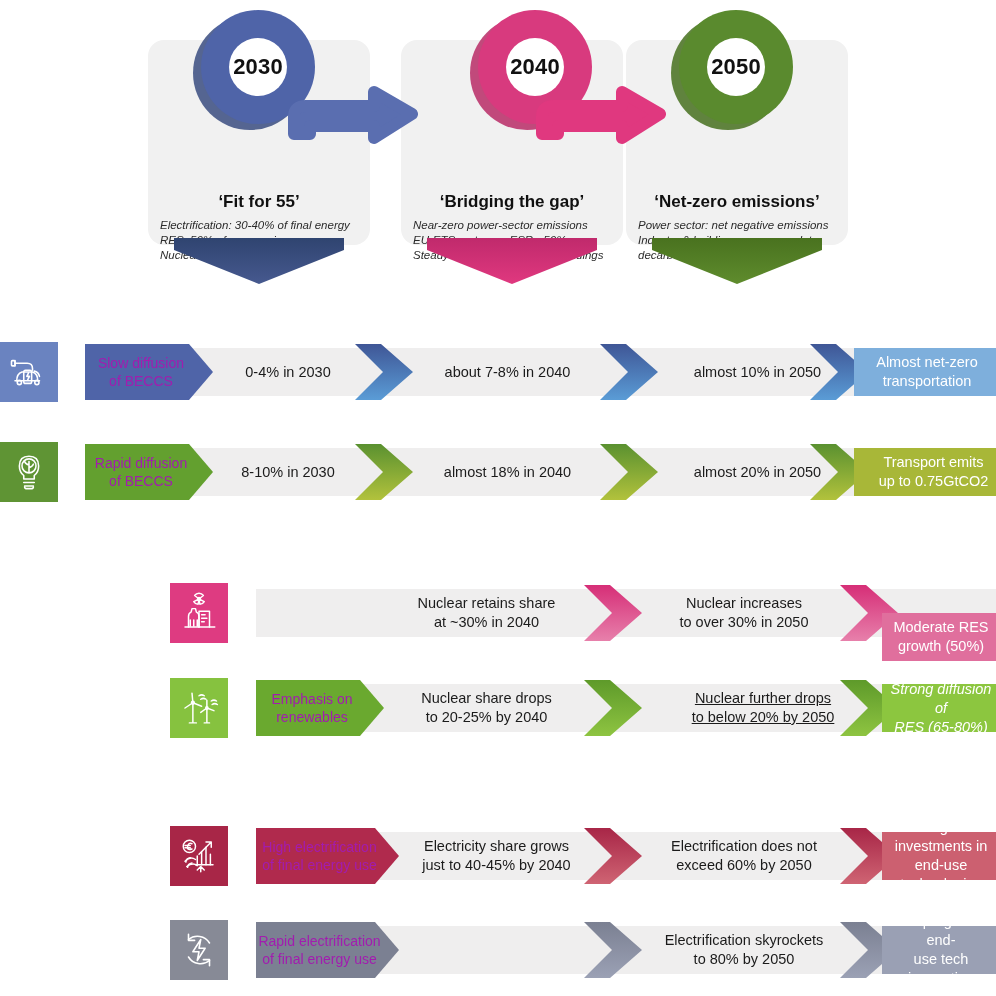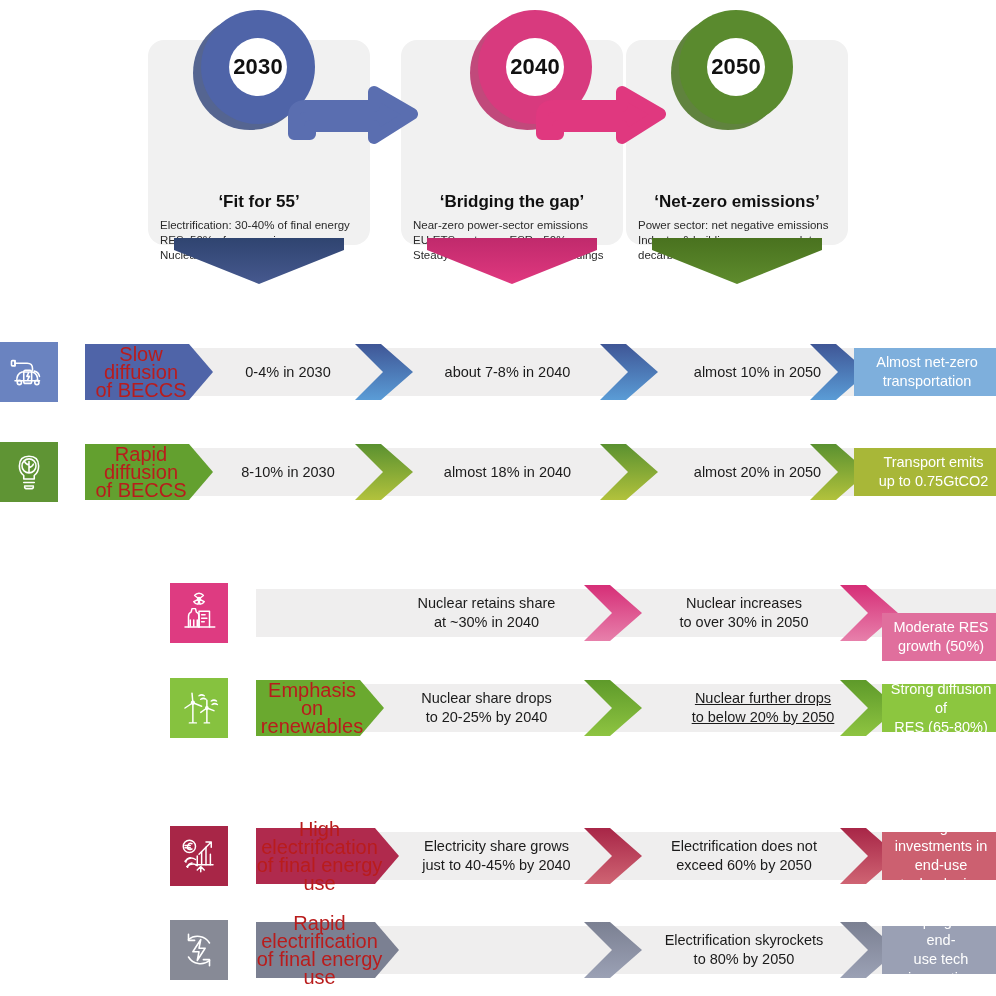--- a/index.html
+++ b/index.html
@@ -24,35 +24,35 @@
   .tl-ring .shadow{position:absolute;left:-8px;top:6px;width:114px;height:114px;border-radius:50%;opacity:.85;}
   .tl-ring .ring{position:absolute;left:0;top:0;width:114px;height:114px;border-radius:50%;}
   .tl-ring .hole{position:absolute;left:28px;top:28px;width:58px;height:58px;border-radius:50%;
     background:#fff;display:flex;align-items:center;justify-content:center;}
   .tl-year{font-size:22px;font-weight:bold;color:#111;letter-spacing:.2px;}
 
   .tl-title{position:absolute;width:222px;text-align:center;top:152px;
     font-size:17px;font-weight:bold;color:#101010;}
   .tl-body{position:absolute;width:210px;left:6px;top:178px;
     font-size:11.5px;line-height:15px;color:#2b2b2b;text-align:left;padding-left:6px;}
-  .tl-body div{white-space:nowrap;}
+  .tl-body div{white-space:nowrap;font-style:italic;}
   .tl-body.wrap div{white-space:normal;}
 
   .tl-arrow{position:absolute;top:85px;}
 
   
   .row{position:absolute;left:0;width:996px;height:62px;}
   .icon-box{position:absolute;top:0;width:58px;height:60px;
     display:flex;align-items:center;justify-content:center;}
   .icon-box svg{width:42px;height:42px;display:block;}
 
   .chain{position:absolute;top:0;height:60px;}
   .band{position:absolute;top:6px;height:48px;background:#efeeee;}
   .lbl{position:absolute;top:0;height:60px;display:flex;align-items:center;}
-  .lbl .lbl-txt{position:relative;z-index:2;color:#b91c1c;font-size:20px;line-height:18px;
+  .lbl .lbl-txt{position:relative;z-index:2;color:#a21caf;font-size:14px;line-height:18px;
     text-align:center;width:100%;padding-right:16px;box-sizing:border-box;}
   .seg-txt{position:absolute;top:0;height:60px;display:flex;align-items:center;justify-content:center;
     font-size:14.5px;line-height:19px;color:#1b1b1b;text-align:center;}
   .endbox{position:absolute;top:6px;height:48px;display:flex;align-items:center;justify-content:center;}
   .endbox .end-txt{color:#fff;font-size:14.5px;line-height:19px;text-align:center;width:100%;padding-left:4px;box-sizing:border-box;}
   .chev{position:absolute;top:2px;width:58px;height:56px;}
 </style>
 </head>
 <body>
 
@@ -306,21 +306,21 @@
             <stop offset="1" stop-color="#8ec441"></stop>
           </linearGradient>
         </defs>
       <path d="M0,0 L26,0 L58,28 L26,56 L0,56 L28,28 Z" fill="url(#cv4a)"></path>
       </svg>
     <div class="seg-txt" style="left:407px;width:200px;white-space:pre-line;text-decoration:underline;">Nuclear further drops
 to below 20% by 2050</div>
     <svg class="chev" style="left:584px;" viewBox="0 0 58 56">
       <path d="M0,0 L26,0 L58,28 L26,56 L0,56 L28,28 Z" fill="url(#cv4a)"></path>
       </svg>
-    <div class="endbox" style="left:626px;width:114px;background:#8cc63f;">
+    <div class="endbox" style="left:626px;width:114px;background:#8cc63f;font-style:italic;">
       <div class="end-txt">
         <span>Strong diffusion of</span><br><span>RES (65-80%)</span></div>
     </div>
   </div>
 </div>
 
 <div class="row" style="top:826px;">
   <div class="icon-box" style="left:170px;background:#a82647;">
     <svg viewBox="0 0 48 48" fill="none" stroke="#fff" stroke-width="1.7" stroke-linecap="round" stroke-linejoin="round">
       <circle cx="13" cy="13" r="7"></circle>

